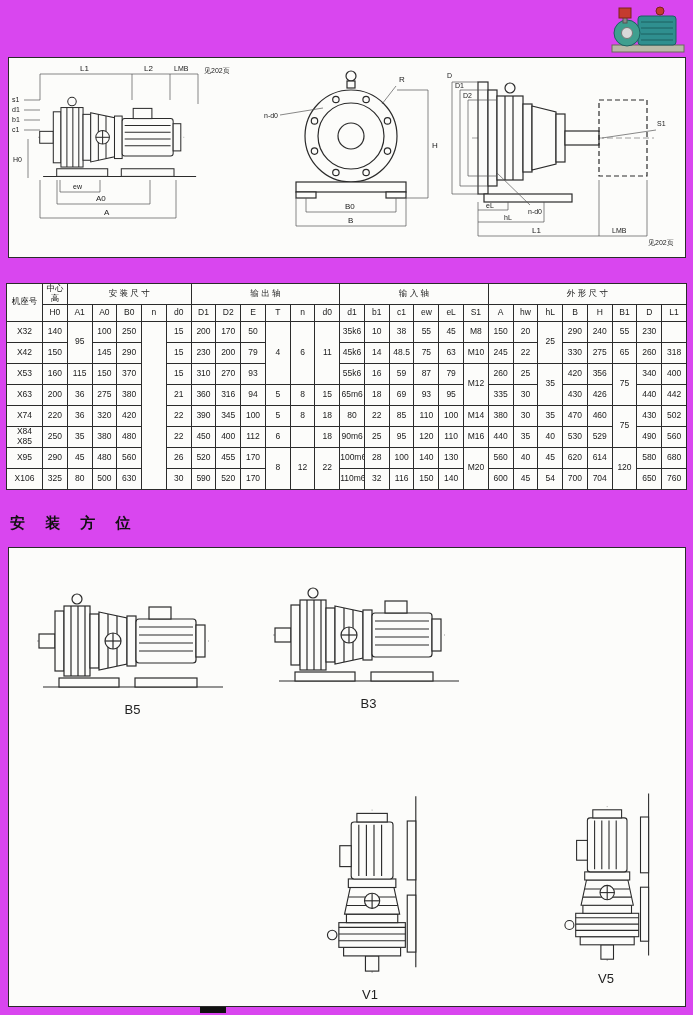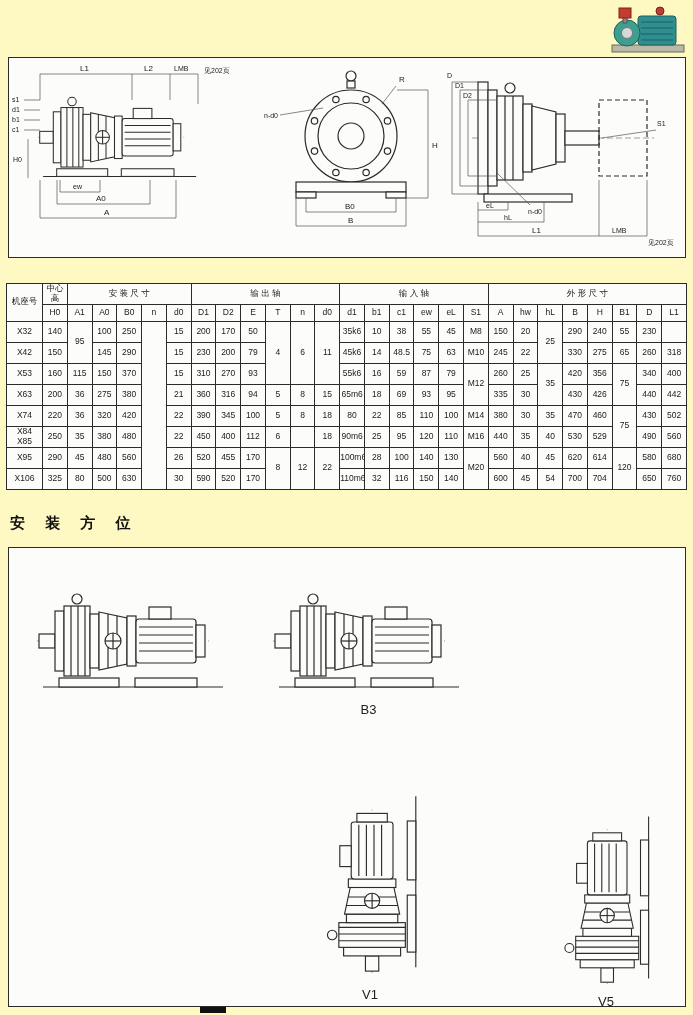--- a/index.html
+++ b/index.html
@@ -2,21 +2,21 @@
 <html><head>
 <meta charset="utf-8">
 <style>
   * { margin:0; padding:0; box-sizing:border-box; }
   html,body { background:#ffffff; }
   body {
     width:693px; height:1015px;
     font-family:"Liberation Sans", sans-serif;
     color:#1a1a1a;
   }
-  .page { position:relative; width:693px; height:1015px; background:#fef9c3; overflow:hidden; }
+  .page { position:relative; width:693px; height:1015px; background:#d946ef; overflow:hidden; }
 
   .box { position:absolute; border:1.5px solid #2b2b2b; background:#fcfcfa; }
   .box1 { left:8px; top:57px; width:678px; height:201px; display:flex; justify-content:space-between; align-items:center; padding:0 1px; }
   .box2 { left:8px; top:547px; width:678px; height:460px; }
 
   .photo { position:absolute; right:5px; top:3px; width:80px; height:52px; }
 
   .title { position:absolute; left:9px; top:261px; font-size:15px; color:#3a3a3a; letter-spacing:0.5px; white-space:nowrap; }
 
   table.dims { position:absolute; left:6px; top:283px; width:681px; border-collapse:collapse; table-layout:fixed; font-size:8.5px; background:#fcfcfa; }
@@ -476,41 +476,42 @@
     </table>
 
   <div class="sec">安 装 方 位</div>
 
   <div class="box box2">
 
     <div class="orient" style="left:16px; top:30px; width:215px;">
       <svg width="215" height="118" viewBox="0 0 215 118">
         <use href="#hunit" transform="translate(12,5)"></use>
       </svg>
+      <div class="olabel">B5</div>
     </div>
 
-    <div class="orient" style="left:252px; top:30px; width:215px;">
+    <div class="orient" style="left:252px; top:24px; width:215px;">
       <svg width="215" height="118" viewBox="0 0 215 118">
         <use href="#hunit" transform="translate(12,5)"></use>
       </svg>
       <div class="olabel">B3</div>
     </div>
 
 
 
     <div class="orient" style="left:296px; top:218px; width:130px;">
       <svg width="130" height="215" viewBox="0 0 130 215">
         <g transform="translate(12,207) rotate(-90) scale(0.95)">
             <use href="#hunit"></use>
           </g>
       </svg>
       <div class="olabel">V1</div>
     </div>
 
-    <div class="orient" style="left:532px; top:260px; width:130px;">
+    <div class="orient" style="left:532px; top:237px; width:130px;">
       <svg width="130" height="180" viewBox="0 0 130 180">
         <g transform="translate(14,176) rotate(-90) scale(0.9)">
             <use href="#hunit"></use>
           </g>
       </svg>
       <div class="olabel">V5</div>
     </div>
 
   </div>
 

